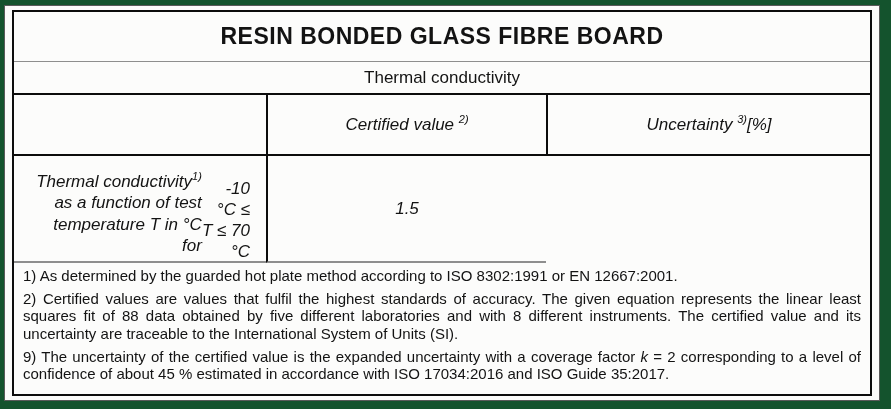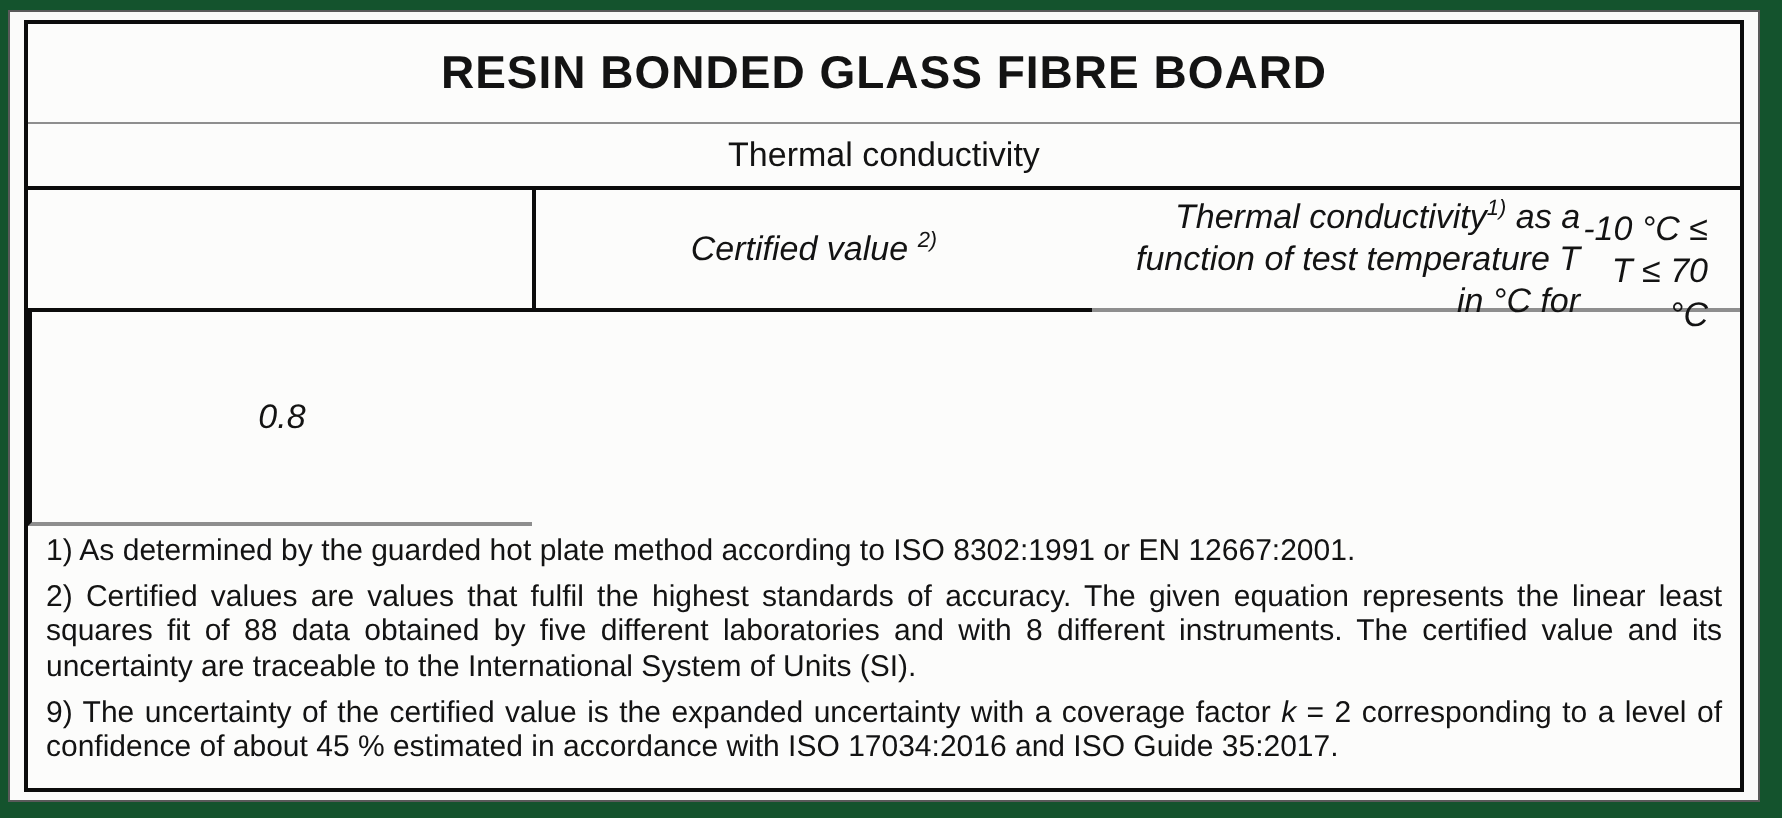--- a/index.html
+++ b/index.html
@@ -108,29 +108,36 @@
       <span>Thermal conductivity</span>
     </div>
 
     <div class="hdr-cell"></div>
     <div class="hdr-cell v-line">
       <div>
         <span>Certified value</span>
         <sup class="fn-ref">2)</sup>
       </div>
     </div>
+    <div class="hdr-cell v-line">
+      <div>
+        <span>Uncertainty</span>
+        <sup class="fn-ref">3)</sup>
+      </div>
+      <div>[%]</div>
+    </div>
 
     <div class="body-cell prop-cell">
       <div>
         <span>Thermal conductivity</span><sup class="fn-ref">1)</sup><span> as a function of test temperature T in °C for</span>
       </div>
       <div class="range-line">-10 °C ≤ T ≤ 70 °C</div>
     </div>
     <div class="body-cell v-line">
-      <span>0.8</span>
+      <span>1.5</span>
     </div>
 
     <div class="footnotes">
       <p>1) As determined by the guarded hot plate method according to ISO 8302:1991 or EN 12667:2001.</p>
       <p>2) Certified values are values that fulfil the highest standards of accuracy. The given equation represents the linear least squares fit of 88 data obtained by five different laboratories and with 8 different instruments. The certified value and its uncertainty are traceable to the International System of Units (SI).</p>
       <p><span>9) The uncertainty of the certified value is the expanded uncertainty with a coverage factor </span><i>k</i><span> = 2 corresponding to a level of confidence of about 45 % estimated in accordance with ISO 17034:2016 and ISO Guide 35:2017.</span></p>
     </div>
 
   </div>
 </div>

